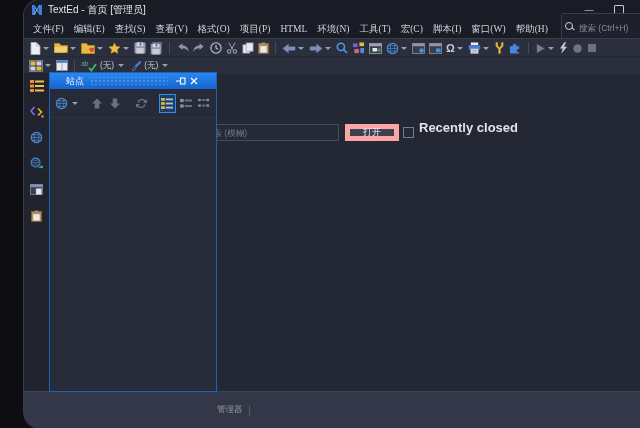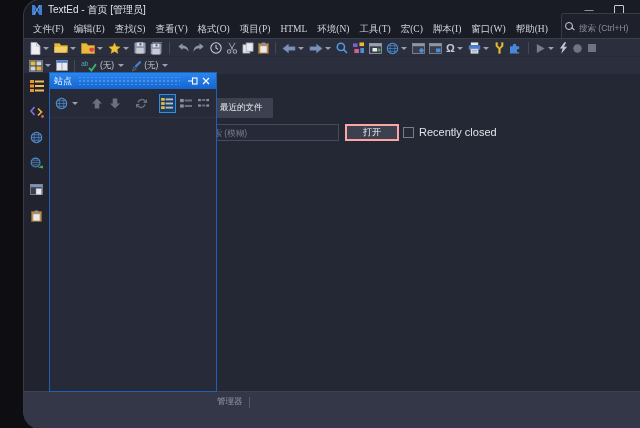--- a/index.html
+++ b/index.html
@@ -27,39 +27,39 @@
   .tbtn{height:16px;display:flex;align-items:center;padding:0 2px;gap:1px;}
   .caret{width:0;height:0;border-left:3px solid transparent;border-right:3px solid transparent;border-top:3px solid #9aa0ac;margin:0 1px;}
   .tsep{width:1px;height:12px;background:#454857;margin:0 4px;}
   .omega{font-size:11px;color:#c6cad6;font-weight:bold;line-height:12px;}
   .tlabel{color:#c2c6d2;font-size:8.5px;margin:0 2px;}
   
   .leftstrip{position:absolute;left:0;top:73px;width:25px;height:319px;background:#21242f;border-right:1px solid #2e3140;display:flex;flex-direction:column;align-items:center;padding-top:5px;gap:11px;}
   .stripbtn{width:17px;height:15px;display:flex;align-items:center;justify-content:center;}
   
   .panel{position:absolute;left:25px;top:72px;width:168px;height:320px;background:#272a38;border:1px solid #1d62b5;box-sizing:border-box;z-index:5;}
-  .panel-title{height:16px;background:linear-gradient(#2a86ef,#1565cf);display:flex;align-items:center;color:#fff;font-size:9px;padding:0 4px;}
+  .panel-title{height:16px;background:linear-gradient(#2a86ef,#1565cf);display:flex;align-items:center;color:#fff;font-size:9px;padding:0 16px;}
   .panel-grip{flex:1;height:8px;margin:0 6px;background-image:radial-gradient(#7db6f5 0.7px,transparent 0.8px);background-size:4px 4px;background-position:0 2px;opacity:.5;}
   .ptbtn{width:13px;height:12px;display:flex;align-items:center;justify-content:center;color:#fff;font-size:9px;}
   .panel-toolbar{height:24px;display:flex;align-items:center;padding:2px 3px;gap:1px;border-bottom:1px solid #2f3240;}
   .pbtn{width:20px;height:19px;display:flex;align-items:center;justify-content:center;}
   .pbtn.active{background:#1c3f66;border:1px solid #2f8fe8;box-sizing:border-box;}
   .pgap{width:8px;}
   
   .tabbar{position:absolute;left:186px;top:98px;height:20px;display:flex;font-size:8.5px;z-index:1;}
   .tab{padding:0 10px;display:flex;align-items:center;color:#c4c7d0;white-space:nowrap;}
   .tab.active{background:#3c404f;color:#e8eaf0;}
   .recent-search{position:absolute;left:176px;top:124px;width:139px;height:17px;background:#262937;border:1px solid #474b59;box-sizing:border-box;color:#8a8e9a;font-size:8.5px;padding:0 4px;outline:none;font-family:"Liberation Sans",sans-serif;z-index:1;}
   .recent-search::placeholder{color:#7a7e8a;}
-  .open-btn{position:absolute;left:321px;top:124px;width:54px;height:17px;background:#3c404f;border:2px solid #fca5a5;box-sizing:border-box;color:#eef0f4;font-size:9px;display:flex;align-items:center;justify-content:center;z-index:1;}
+  .open-btn{position:absolute;left:321px;top:124px;width:54px;height:17px;background:#3c404f;border:5px solid #fca5a5;box-sizing:border-box;color:#eef0f4;font-size:9px;display:flex;align-items:center;justify-content:center;z-index:1;}
   .cb{position:absolute;left:379px;top:127px;width:11px;height:11px;border:1px solid #787c8a;background:#262937;box-sizing:border-box;z-index:1;}
-  .cb-label{position:absolute;left:395px;top:126px;color:#e2e4ea;font-size:11px;font-weight:normal;z-index:1;}
+  .cb-label{position:absolute;left:395px;top:120px;color:#e2e4ea;font-size:13px;font-weight:bold;z-index:1;}
   
   .footer{position:absolute;left:0;right:0;bottom:0;height:36px;background:#343748;border-top:1px solid #3f4253;}
-  .footer-tab{position:absolute;left:193px;top:4px;display:flex;align-items:center;gap:6px;color:#989caa;font-size:8.5px;}
+  .footer-tab{position:absolute;left:193px;top:12px;display:flex;align-items:center;gap:6px;color:#989caa;font-size:8.5px;}
   .fsep{width:1px;height:11px;background:#565a68;}
   svg{display:block;}
 </style>
 </head>
 <body>
 
 <div class="window">
 
   <div class="titlebar">
     <span class="app-logo">
@@ -363,21 +363,20 @@
     <div class="stripbtn">
       <svg width="11" height="12" viewBox="0 0 12 13">
           <rect x=".5" y="1.5" width="11" height="11" fill="#b98d4f" stroke="#8a6430" stroke-width=".7"></rect>
           <rect x="4" y=".5" width="4" height="2.6" fill="#8b919f"></rect>
           <rect x="2.5" y="4.5" width="7" height="7" fill="#e8eaf0"></rect>
         </svg>
     </div>
   </div>
 
   <div class="tabbar">
-    <div class="tab active">最近的文件</div>
   </div>
   <input class="recent-search" placeholder="搜索 (模糊)" style="">
   <div class="open-btn">打开</div>
   <div class="cb"></div>
   <div class="cb-label">Recently closed</div>
 
   <div class="panel">
     <div class="panel-title">
       <span>站点</span>
       <span class="panel-grip"></span>

